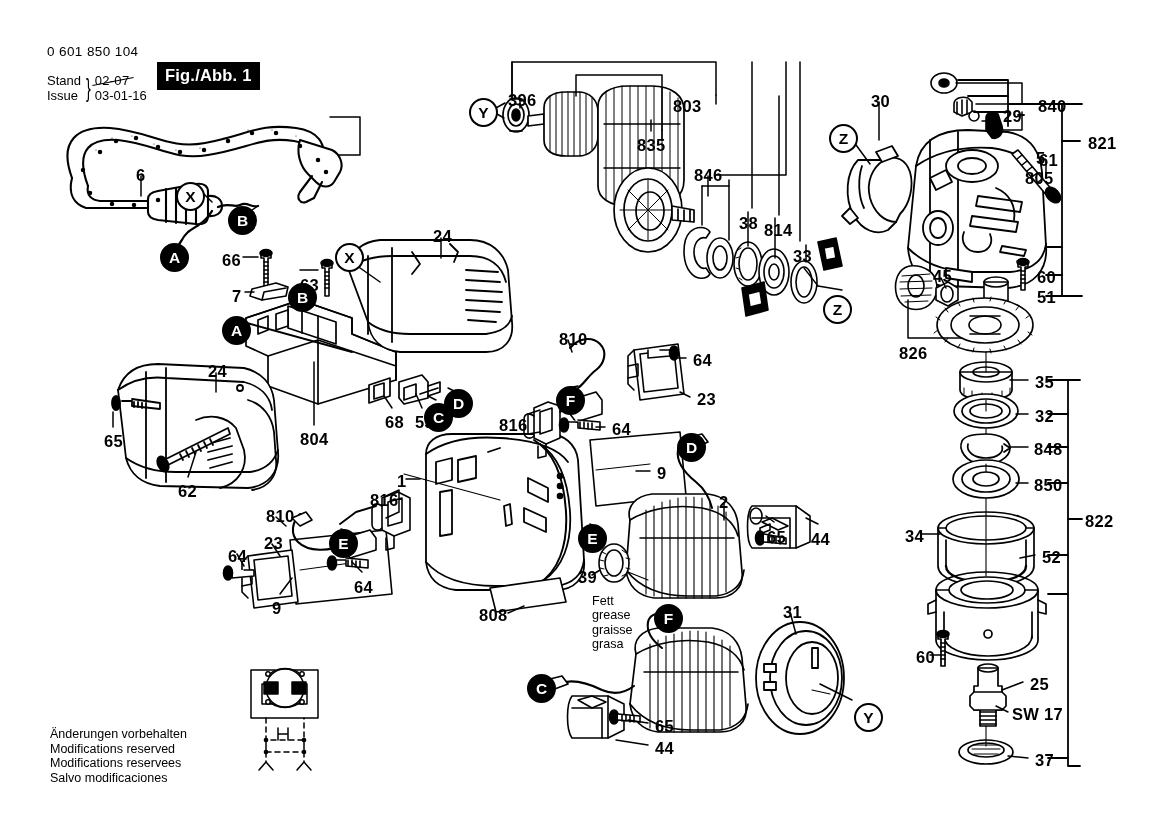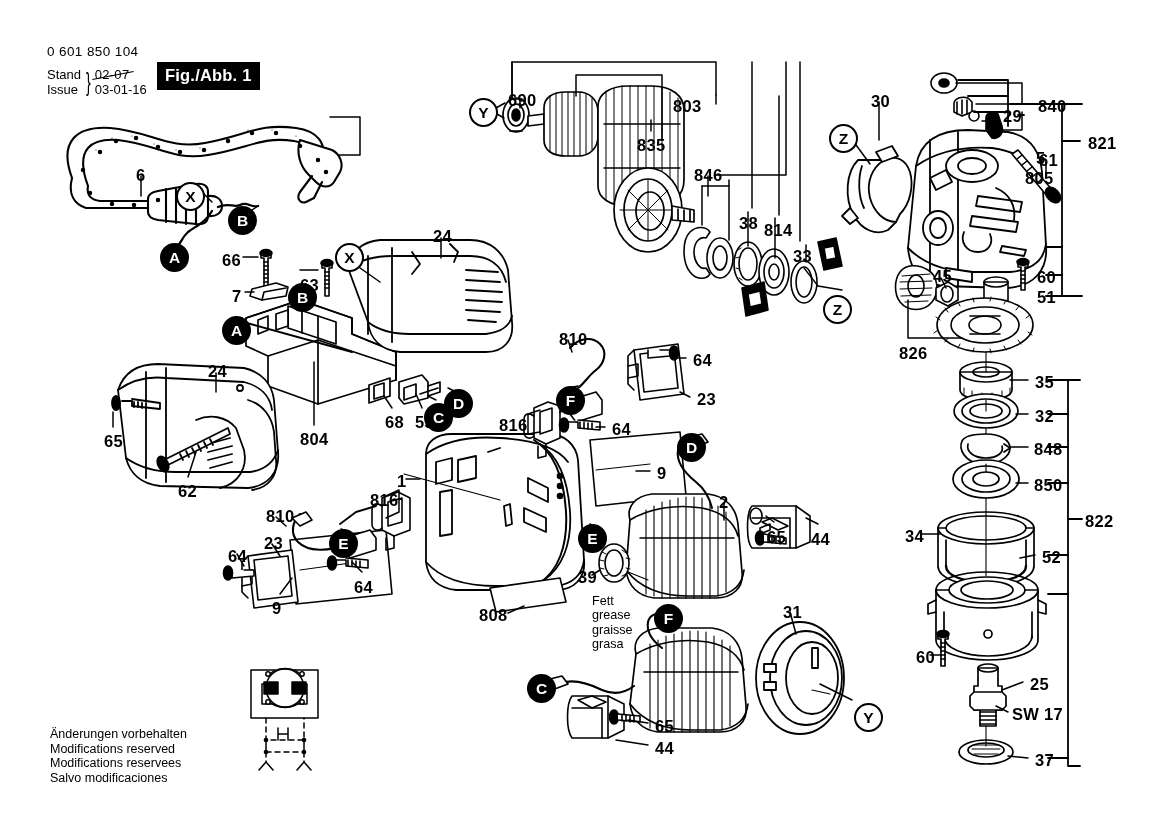--- a/index.html
+++ b/index.html
@@ -8,21 +8,21 @@
     width:1168px;height:825px;position:relative;overflow:hidden;
     font-family:"Liberation Sans", sans-serif;
     color:#000;
     -webkit-font-smoothing:antialiased;
   }
   #sheet{position:absolute;left:0;top:0;width:1067px;height:825px;}
 
   
   .hdr{position:absolute;left:0;top:0;}
   .hdr-part{font-size:13.5px;letter-spacing:.4px;white-space:nowrap;}
-  .hdr-rows{margin-top:8px;display:flex;align-items:center;}
+  .hdr-rows{margin-top:14px;display:flex;align-items:center;}
   .hdr-lbls{font-size:13px;line-height:15px;}
   .hdr-brace{font-size:26px;line-height:26px;margin:0 2px 0 3px;transform:scaleX(.55);}
   .hdr-vals{font-size:13px;line-height:15px;position:relative;}
   .struck{position:relative;display:inline-block;letter-spacing:.3px;}
   .struck:after{content:"";position:absolute;left:-3px;right:-4px;top:52%;
      border-top:1.6px solid #000;transform:rotate(-11deg);}
   .fig-badge{position:absolute;background:#000;color:#fff;font-size:16.5px;
      font-weight:bold;padding:4px 8px 5px 8px;white-space:nowrap;letter-spacing:.2px;}
 
   
@@ -782,21 +782,21 @@
       <div class="num" style="left: 222px; top: 252px;">66</div>
       <div class="num" style="left: 300px; top: 265px; margin-top: 12px;">63</div>
       <div class="num" style="left: 232px; top: 288px;">7</div>
       <div class="num" style="left: 433px; top: 228px;">24</div>
       <div class="num" style="left: 208px; top: 363px;">24</div>
       <div class="num" style="left: 104px; top: 433px;">65</div>
       <div class="num" style="left: 178px; top: 483px;">62</div>
       <div class="num" style="left: 300px; top: 431px;">804</div>
       <div class="num" style="left: 385px; top: 414px;">68</div>
       <div class="num" style="left: 415px; top: 414px;">53</div>
-      <div class="num" style="left: 508px; top: 92px;">690</div>
+      <div class="num" style="left: 508px; top: 92px;">396</div>
       <div class="num" style="left: 673px; top: 98px;">803</div>
       <div class="num" style="left: 637px; top: 137px;">835</div>
       <div class="num" style="left: 694px; top: 167px; text-align: right;">846</div>
       <div class="num" style="left: 739px; top: 215px;">38</div>
       <div class="num" style="left: 764px; top: 222px;">814</div>
       <div class="num" style="left: 793px; top: 248px;">33</div>
       <div class="num" style="left: 871px; top: 93px;">30</div>
       <div class="num" style="left: 1038px; top: 98px;">840</div>
       <div class="num" style="left: 1003px; top: 108px;">29</div>
       <div class="num" style="left: 1039px; top: 152px;">61</div>

